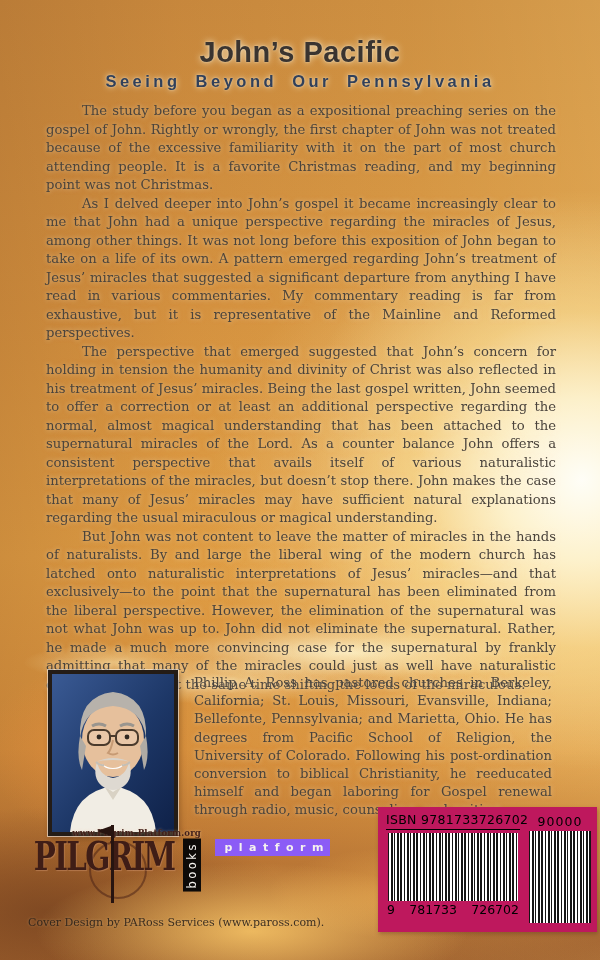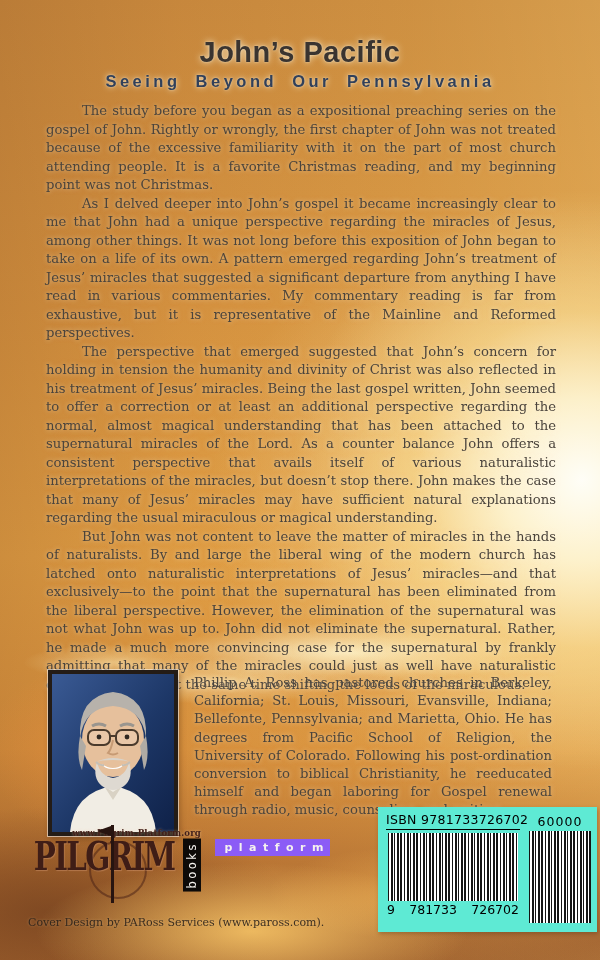--- a/index.html
+++ b/index.html
@@ -89,21 +89,21 @@
     font-family:"DejaVu Sans",sans-serif;font-size:11.5px;letter-spacing:2.5px;
     writing-mode:vertical-rl;transform:rotate(180deg);
     display:flex;align-items:center;justify-content:center;padding:3px 0;
   }
   .credit-line{
     position:absolute;left:28px;top:916px;font-size:11px;color:rgba(42,33,25,0.9);
     font-family:"DejaVu Serif",serif;text-shadow:0 0 3px rgba(255,220,170,0.35);
   }
   .barcode-box{
     position:absolute;left:378px;top:807px;width:219px;height:125px;
-    background:#5eead4;box-shadow:1px 2px 4px rgba(80,45,20,0.35);
+    background:#be185d;box-shadow:1px 2px 4px rgba(80,45,20,0.35);
     display:flex;padding:5px 6px 4px 8px;box-sizing:border-box;
   }
   .bc-main{width:134px;display:flex;flex-direction:column;}
   .bc-isbn{
     font-family:"DejaVu Sans",sans-serif;font-size:12.5px;color:#000;
     text-align:center;border-bottom:1.5px solid #000;padding-bottom:2px;margin-bottom:3px;
     letter-spacing:0.3px;white-space:nowrap;
   }
   .bars{
     background-image:repeating-linear-gradient(90deg,
@@ -194,16 +194,16 @@
   <div class="bc-main">
     <div class="bc-isbn">ISBN 9781733726702</div>
     <div class="bars"></div>
     <div class="bc-digits">
       <span>9</span>
       <span>781733</span>
       <span>726702</span>
     </div>
   </div>
   <div class="bc-supp">
-    <div class="bc-price">60000</div>
+    <div class="bc-price">90000</div>
     <div class="bars"></div>
   </div>
 </div>
 
 </body></html>

